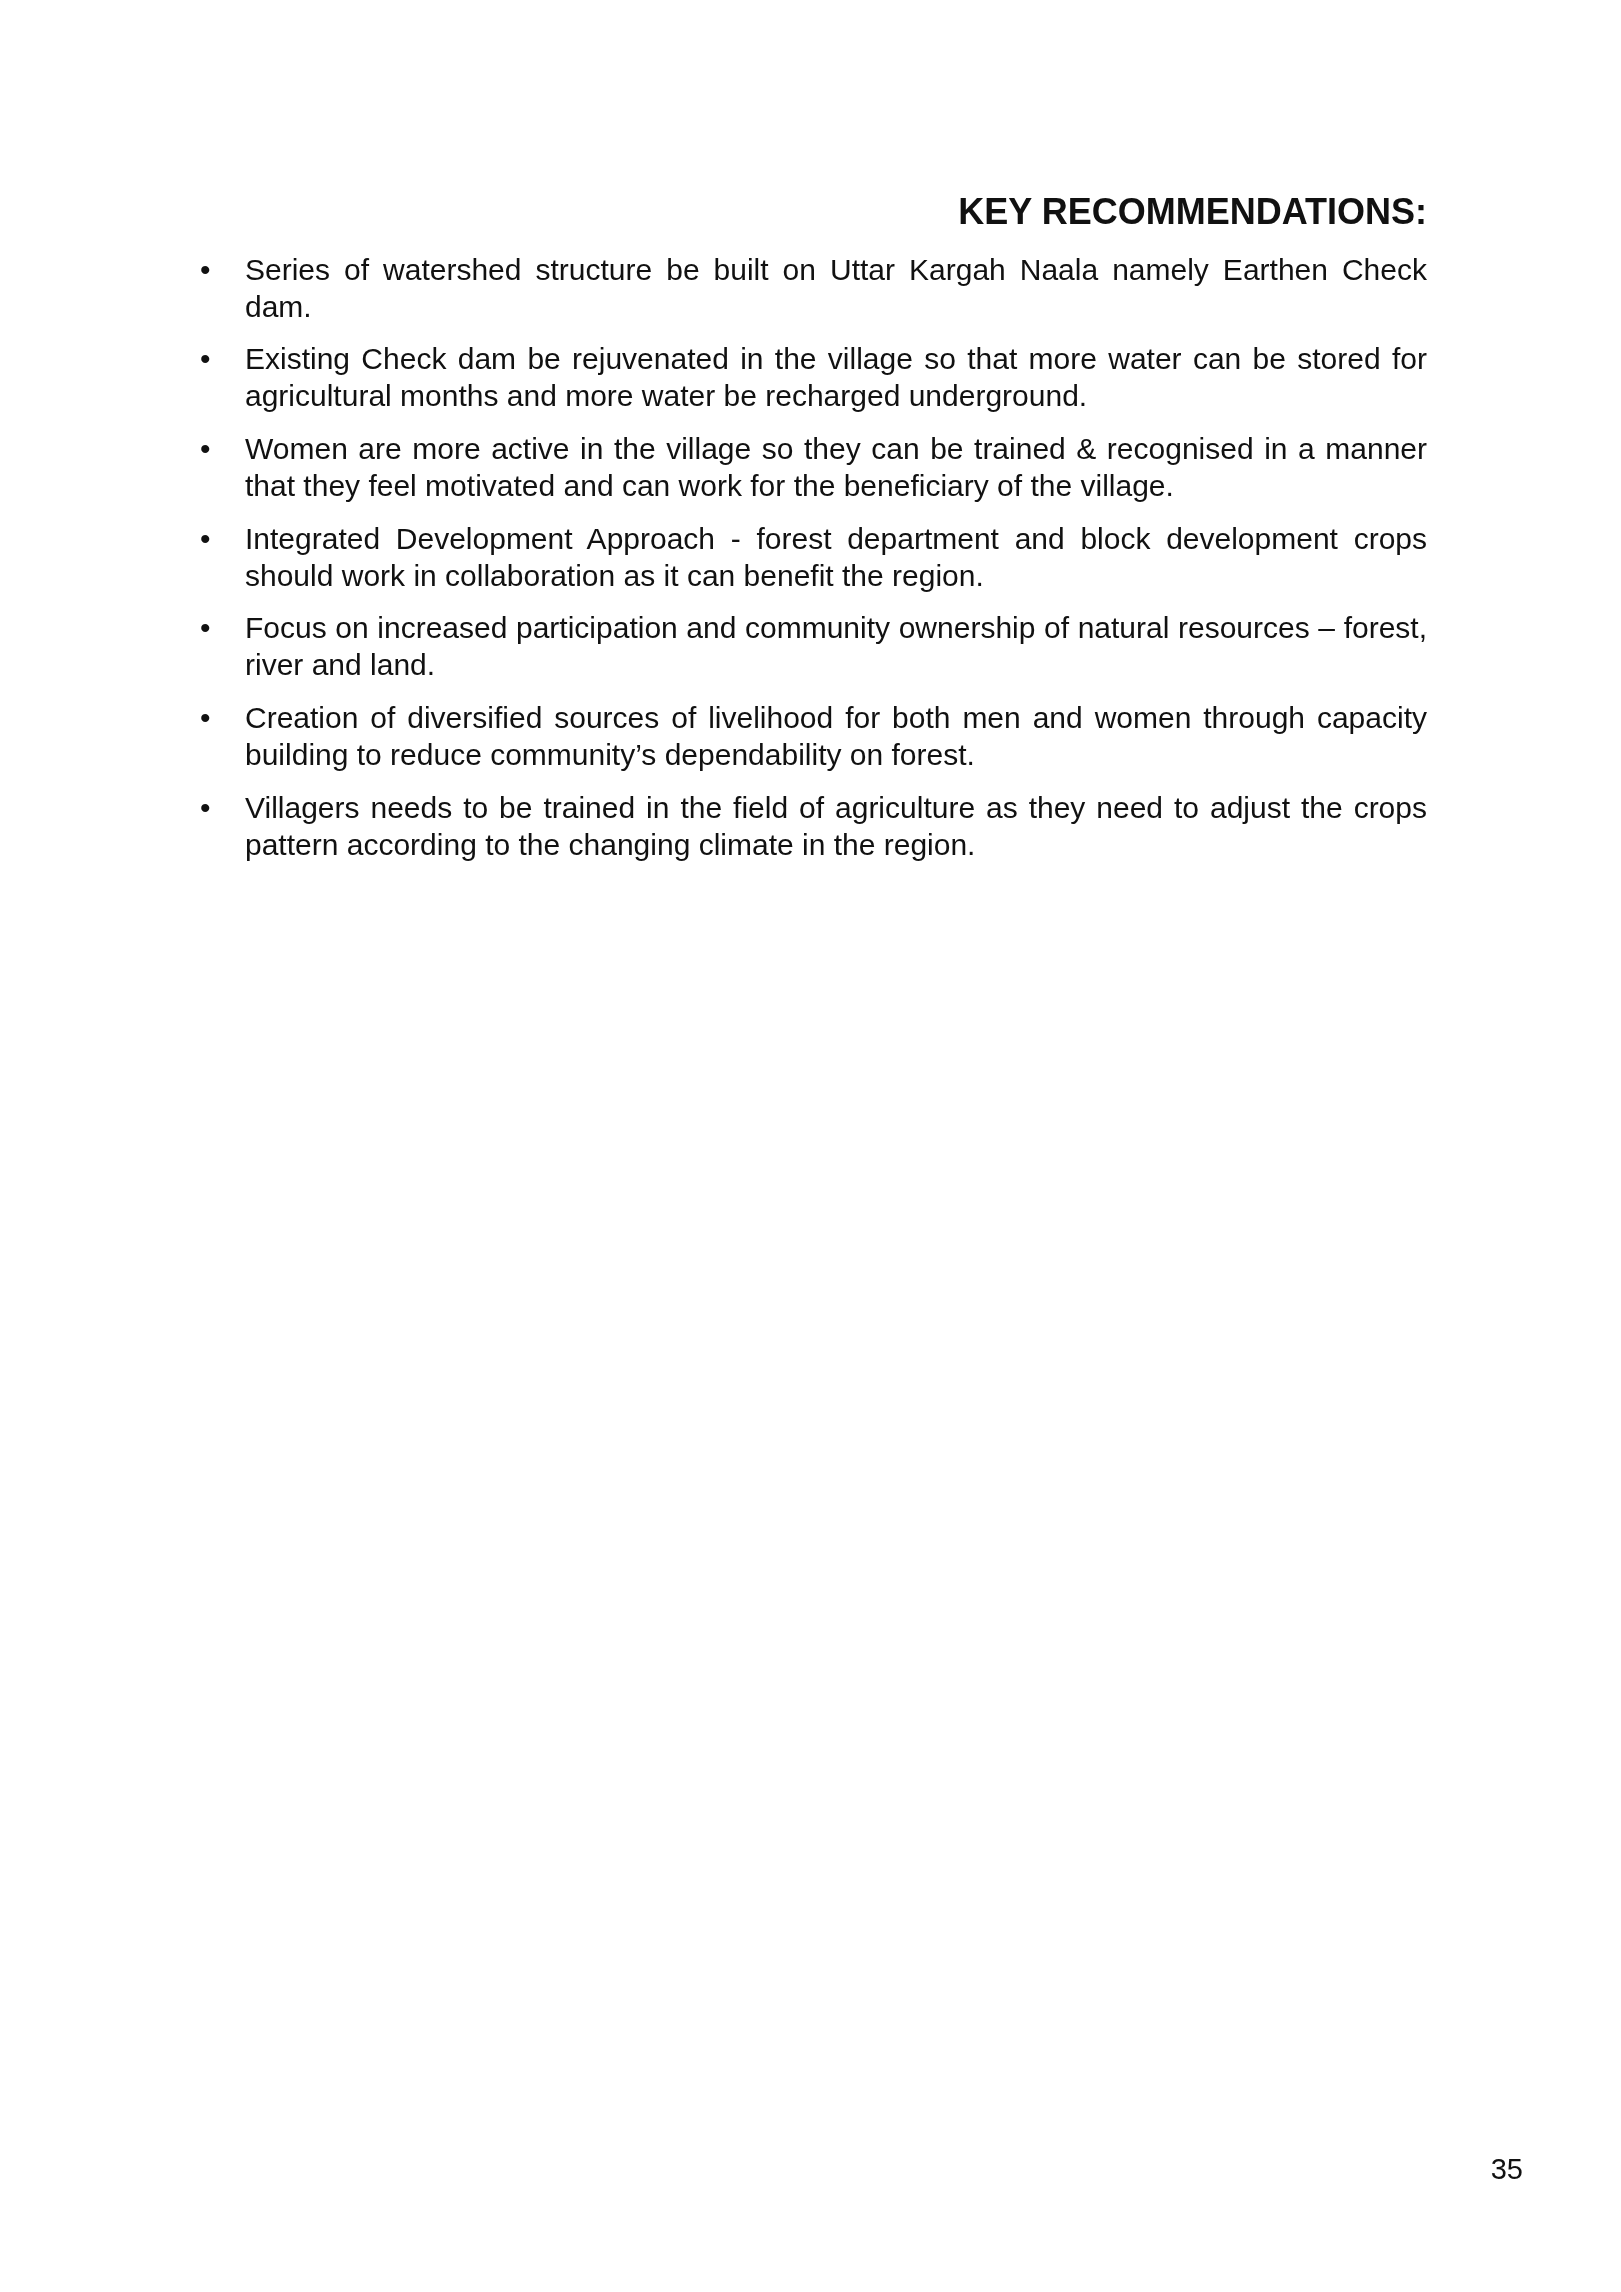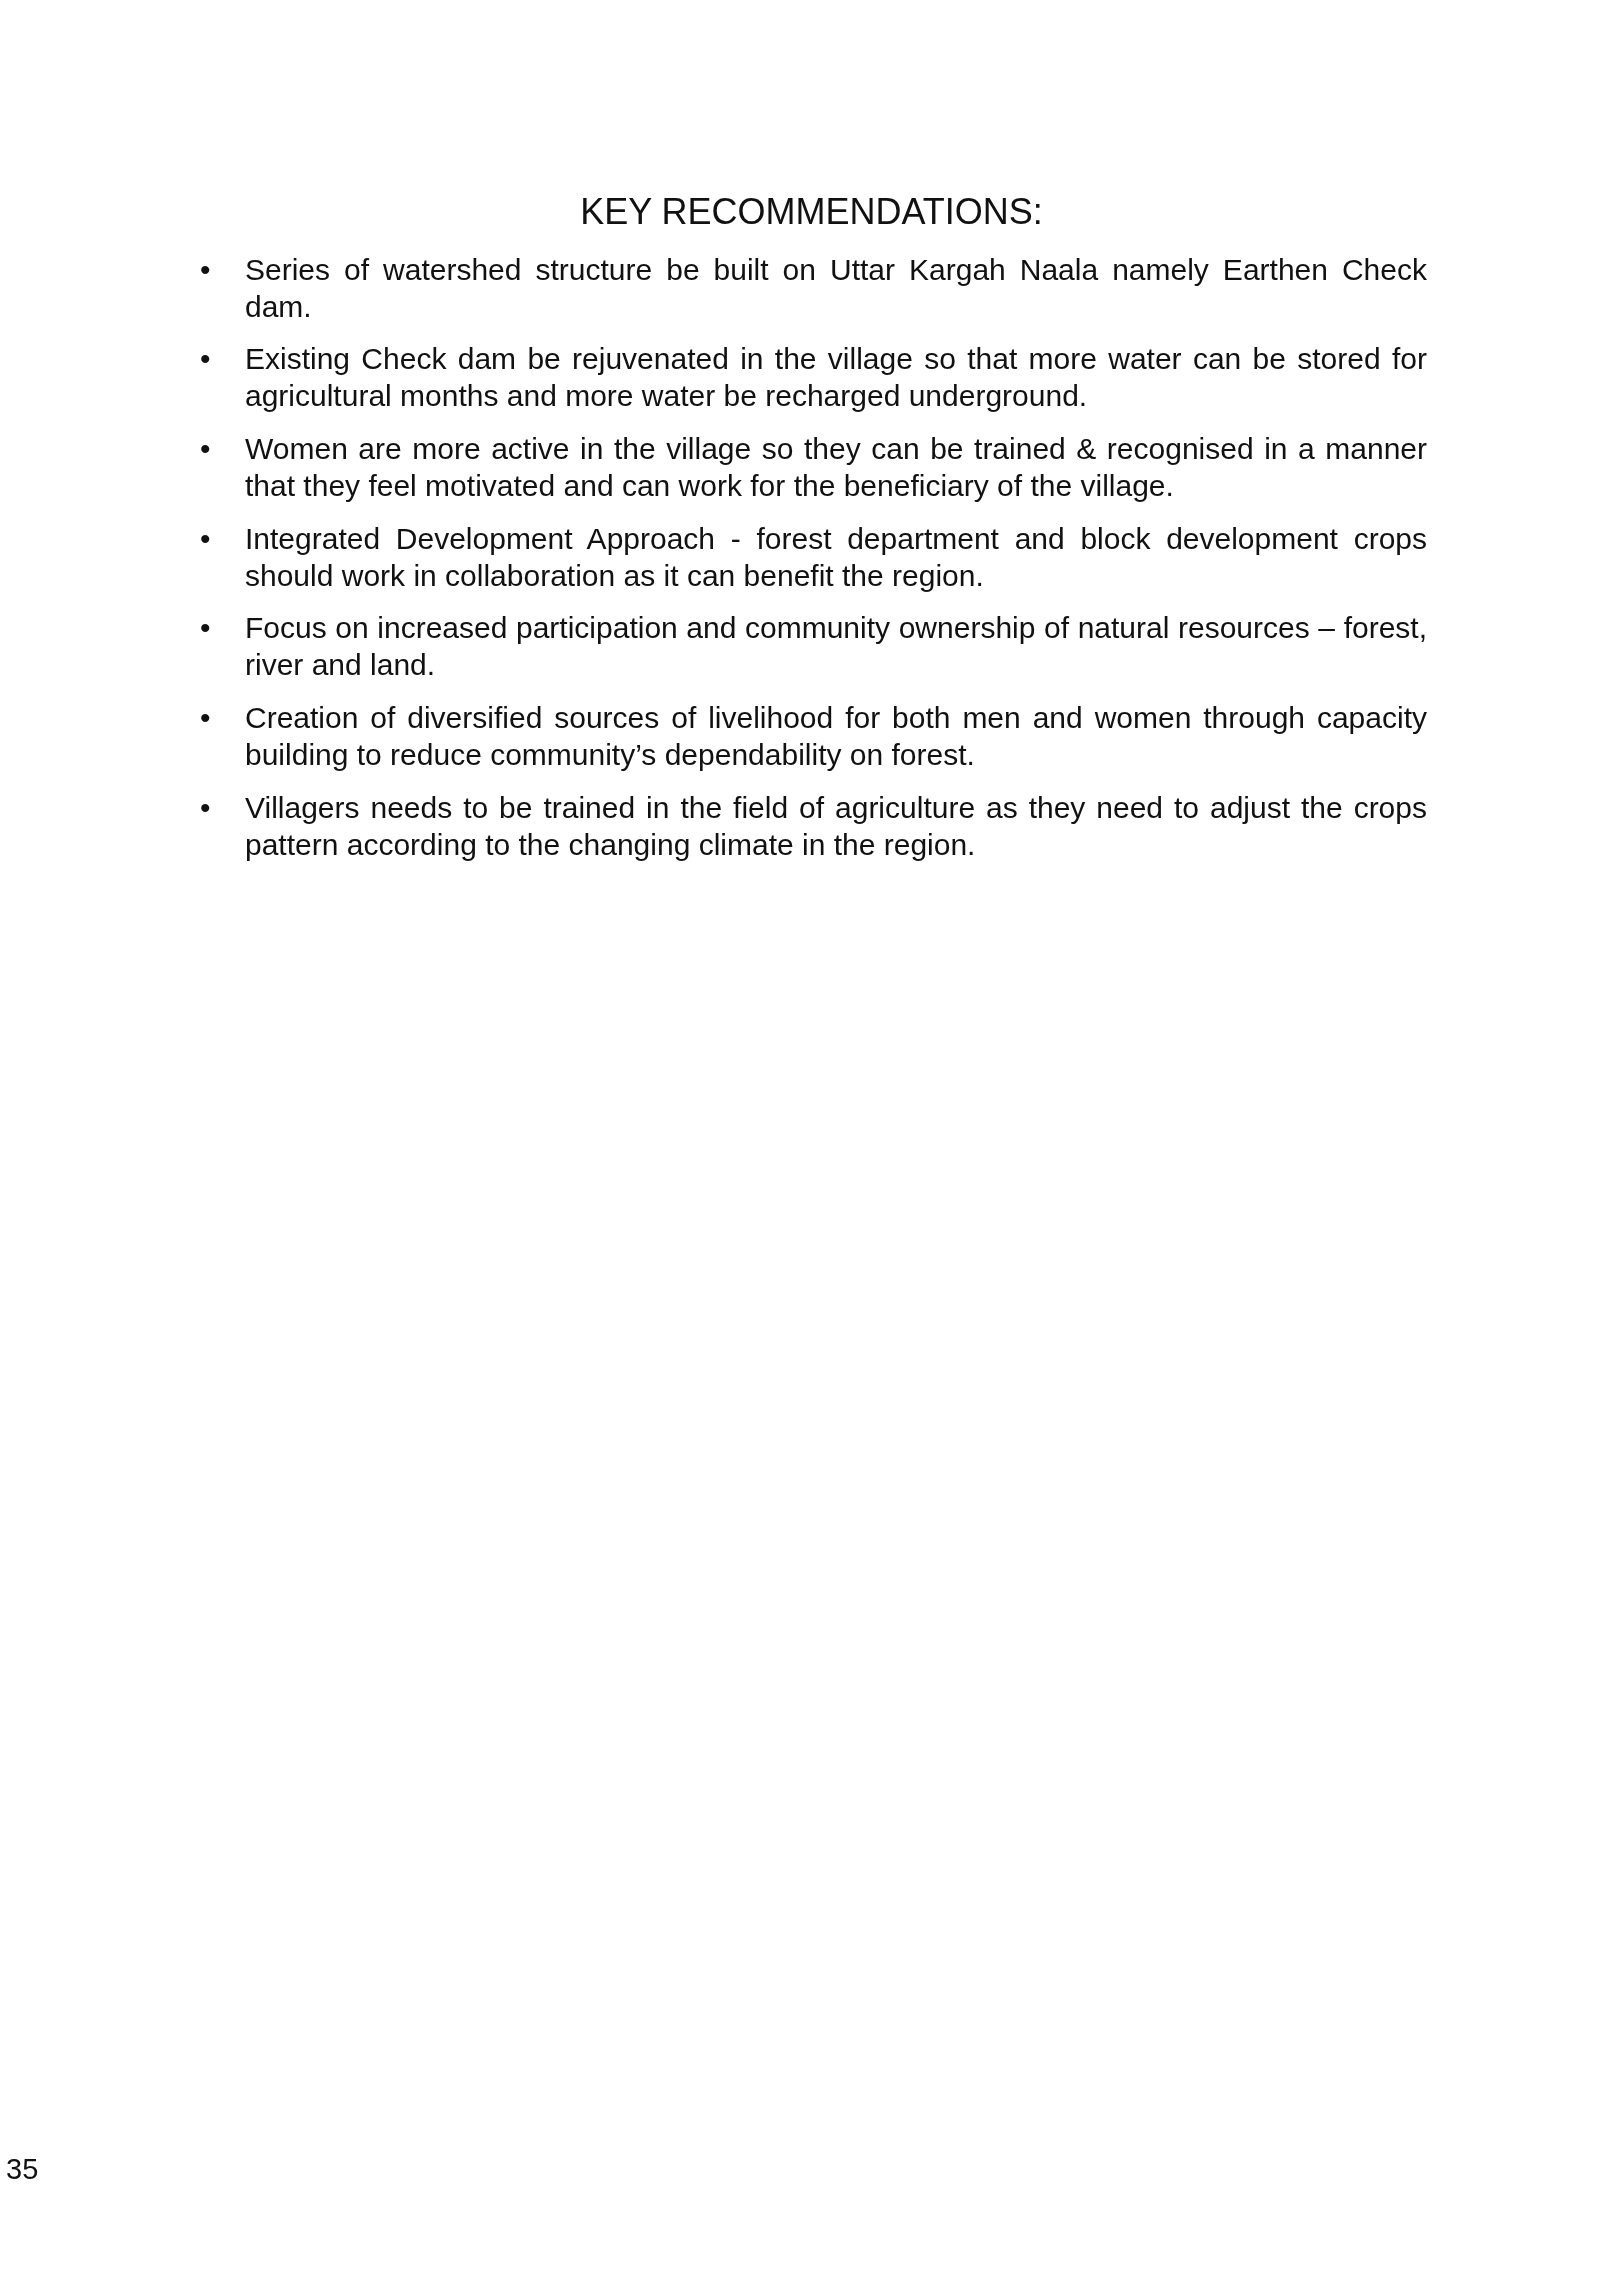--- a/index.html
+++ b/index.html
@@ -19,23 +19,23 @@
   .content {
     position: absolute;
     left: 196px;
     top: 190px;
     width: 1231px;
   }
   .section-heading {
     margin: 0 0 17.6px 0;
     font-size: 36px;
     line-height: 43px;
-    font-weight: normal;
+    font-weight: bold;
     color: #111111;
-    text-align: center;
+    text-align: right;
   }
   .rec-list {
     list-style: none;
     margin: 0;
     padding: 0;
   }
   .rec-item {
     position: relative;
     padding-left: 49px;
     margin: 0 0 15.7px 0;
@@ -53,25 +53,24 @@
     top: 0;
     font-size: 30px;
     line-height: 37px;
     text-align: left;
   }
   .page-footer {
     position: absolute;
     left: 0;
     top: 2152px;
     width: 1523px;
-    text-align: left;
+    text-align: right;
     font-size: 29px;
     line-height: 35px;
     color: #111111;
-    padding-left: 6px;
   }
 </style>
 </head>
 <body>
 
 <div class="page">
   <main class="content">
     <h1 class="section-heading">KEY RECOMMENDATIONS:</h1>
     <ul class="rec-list">
 

